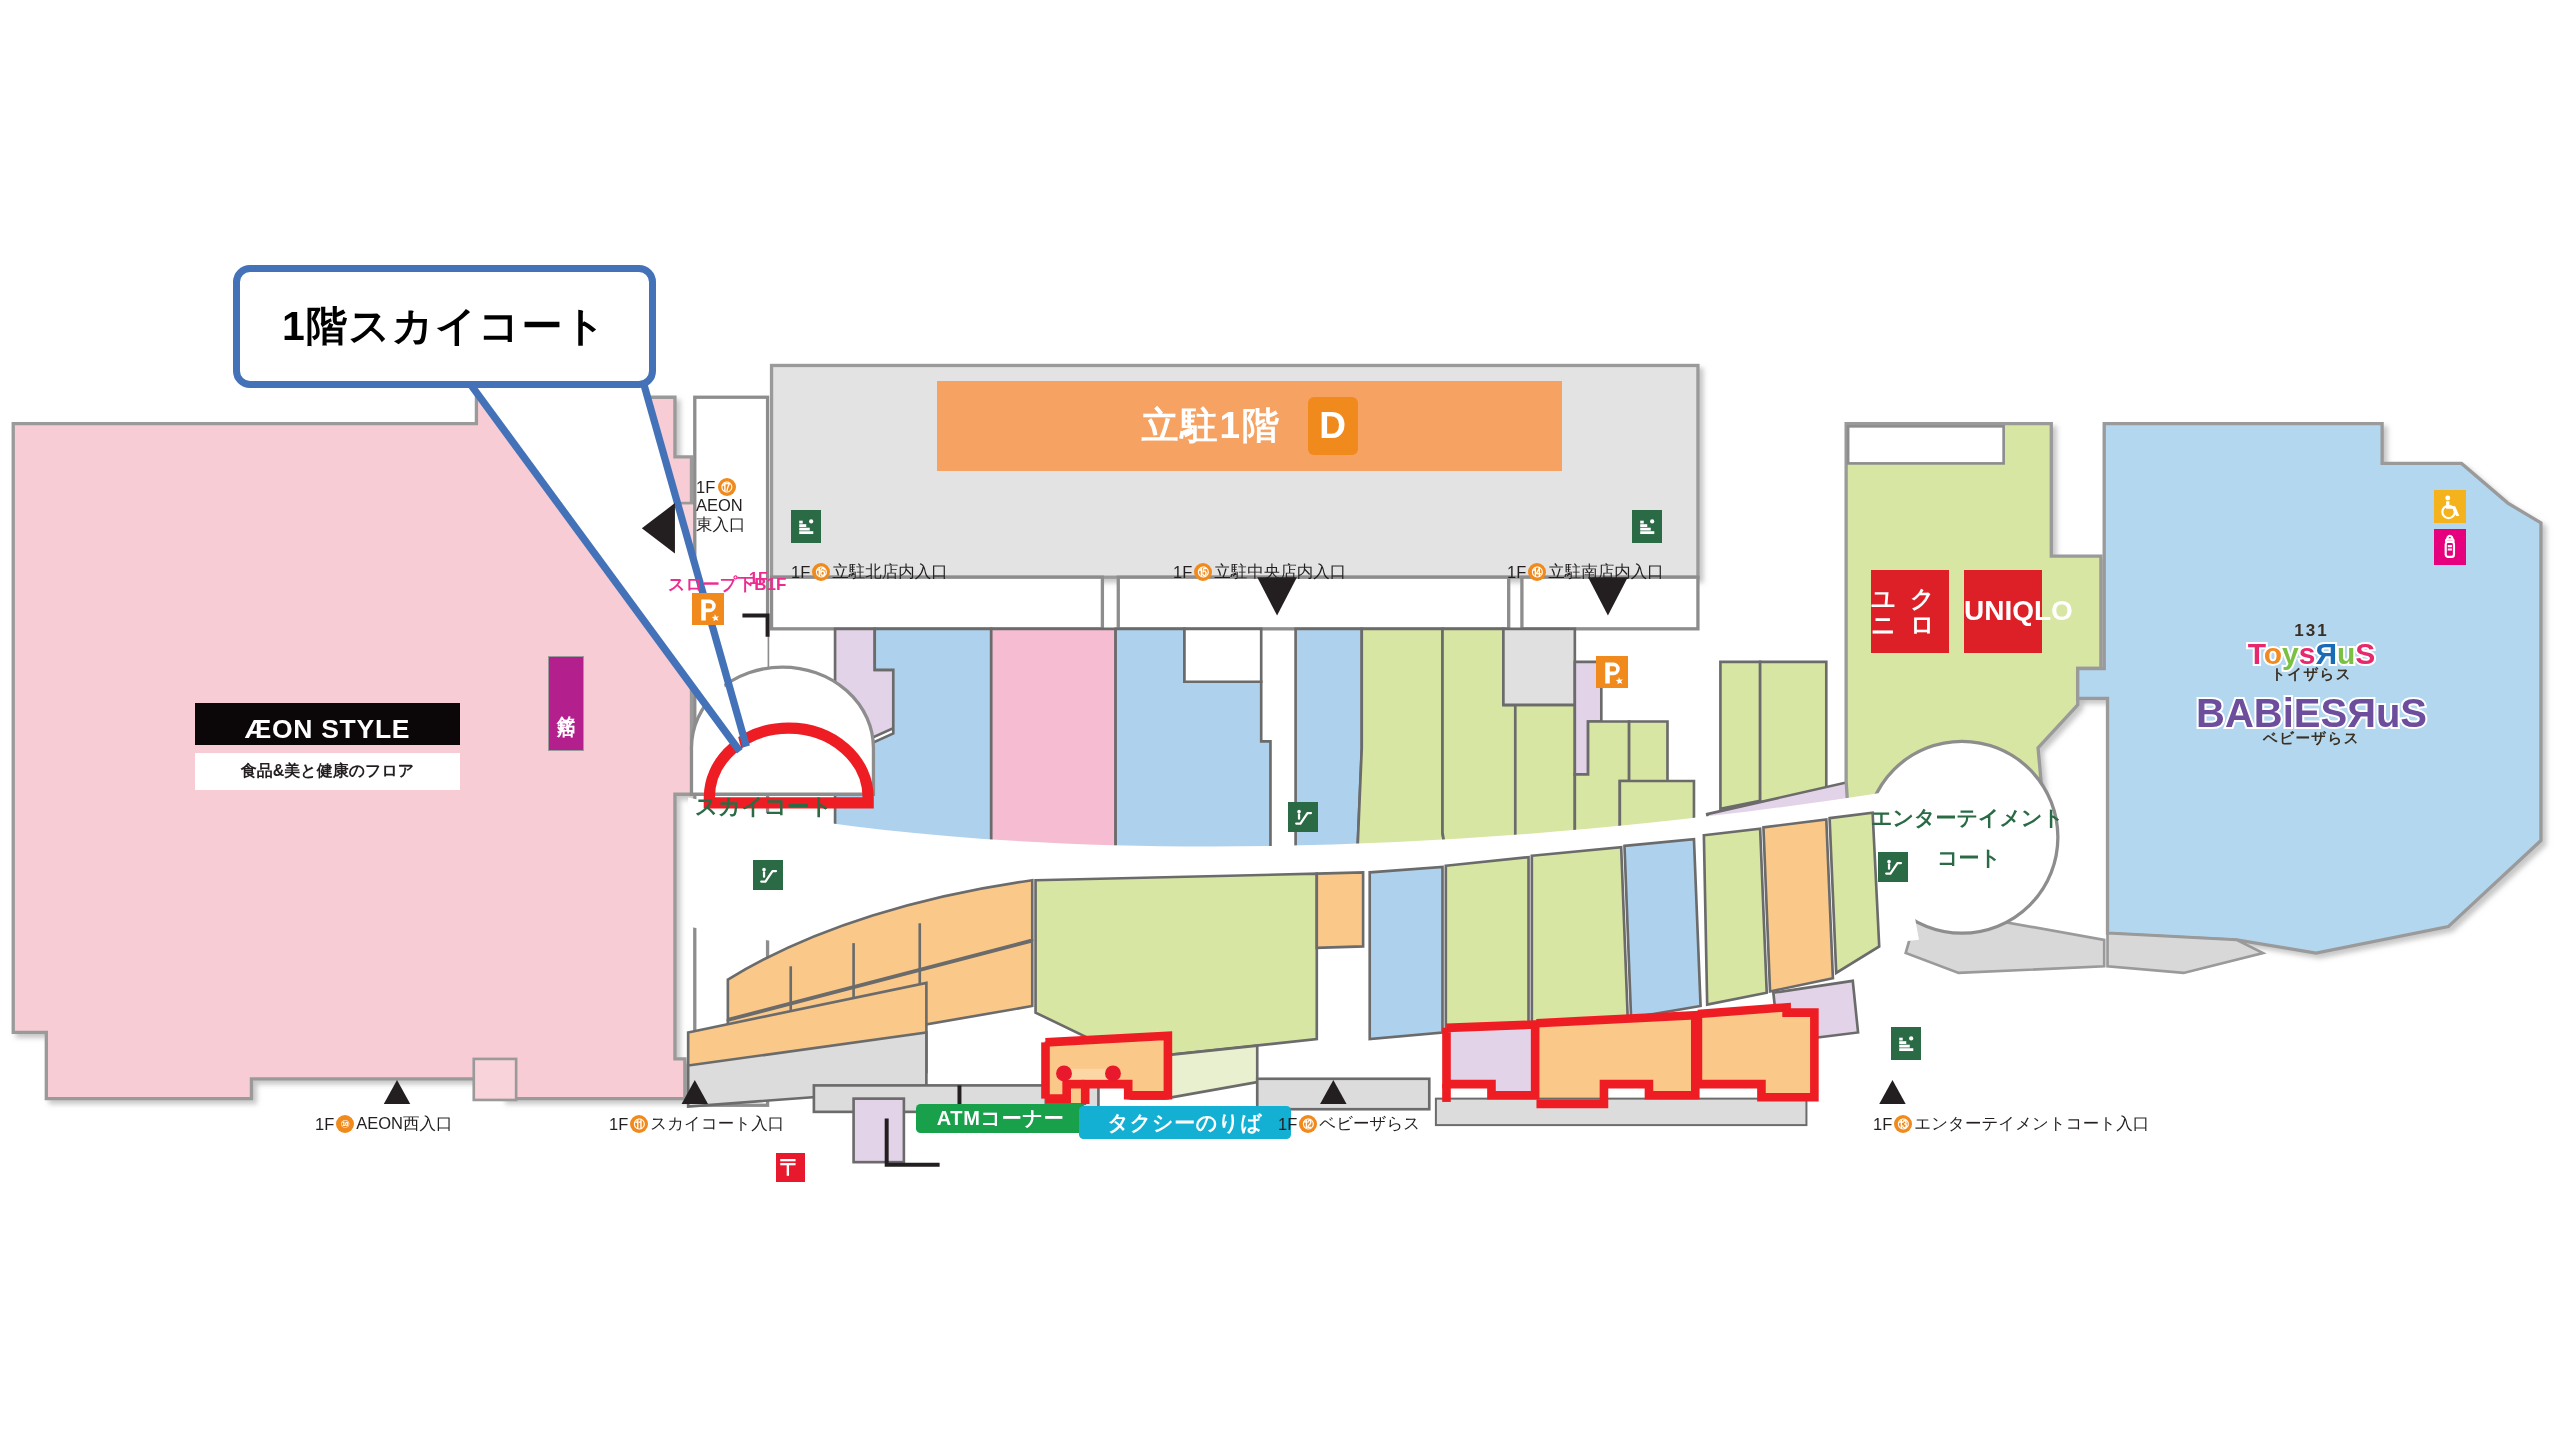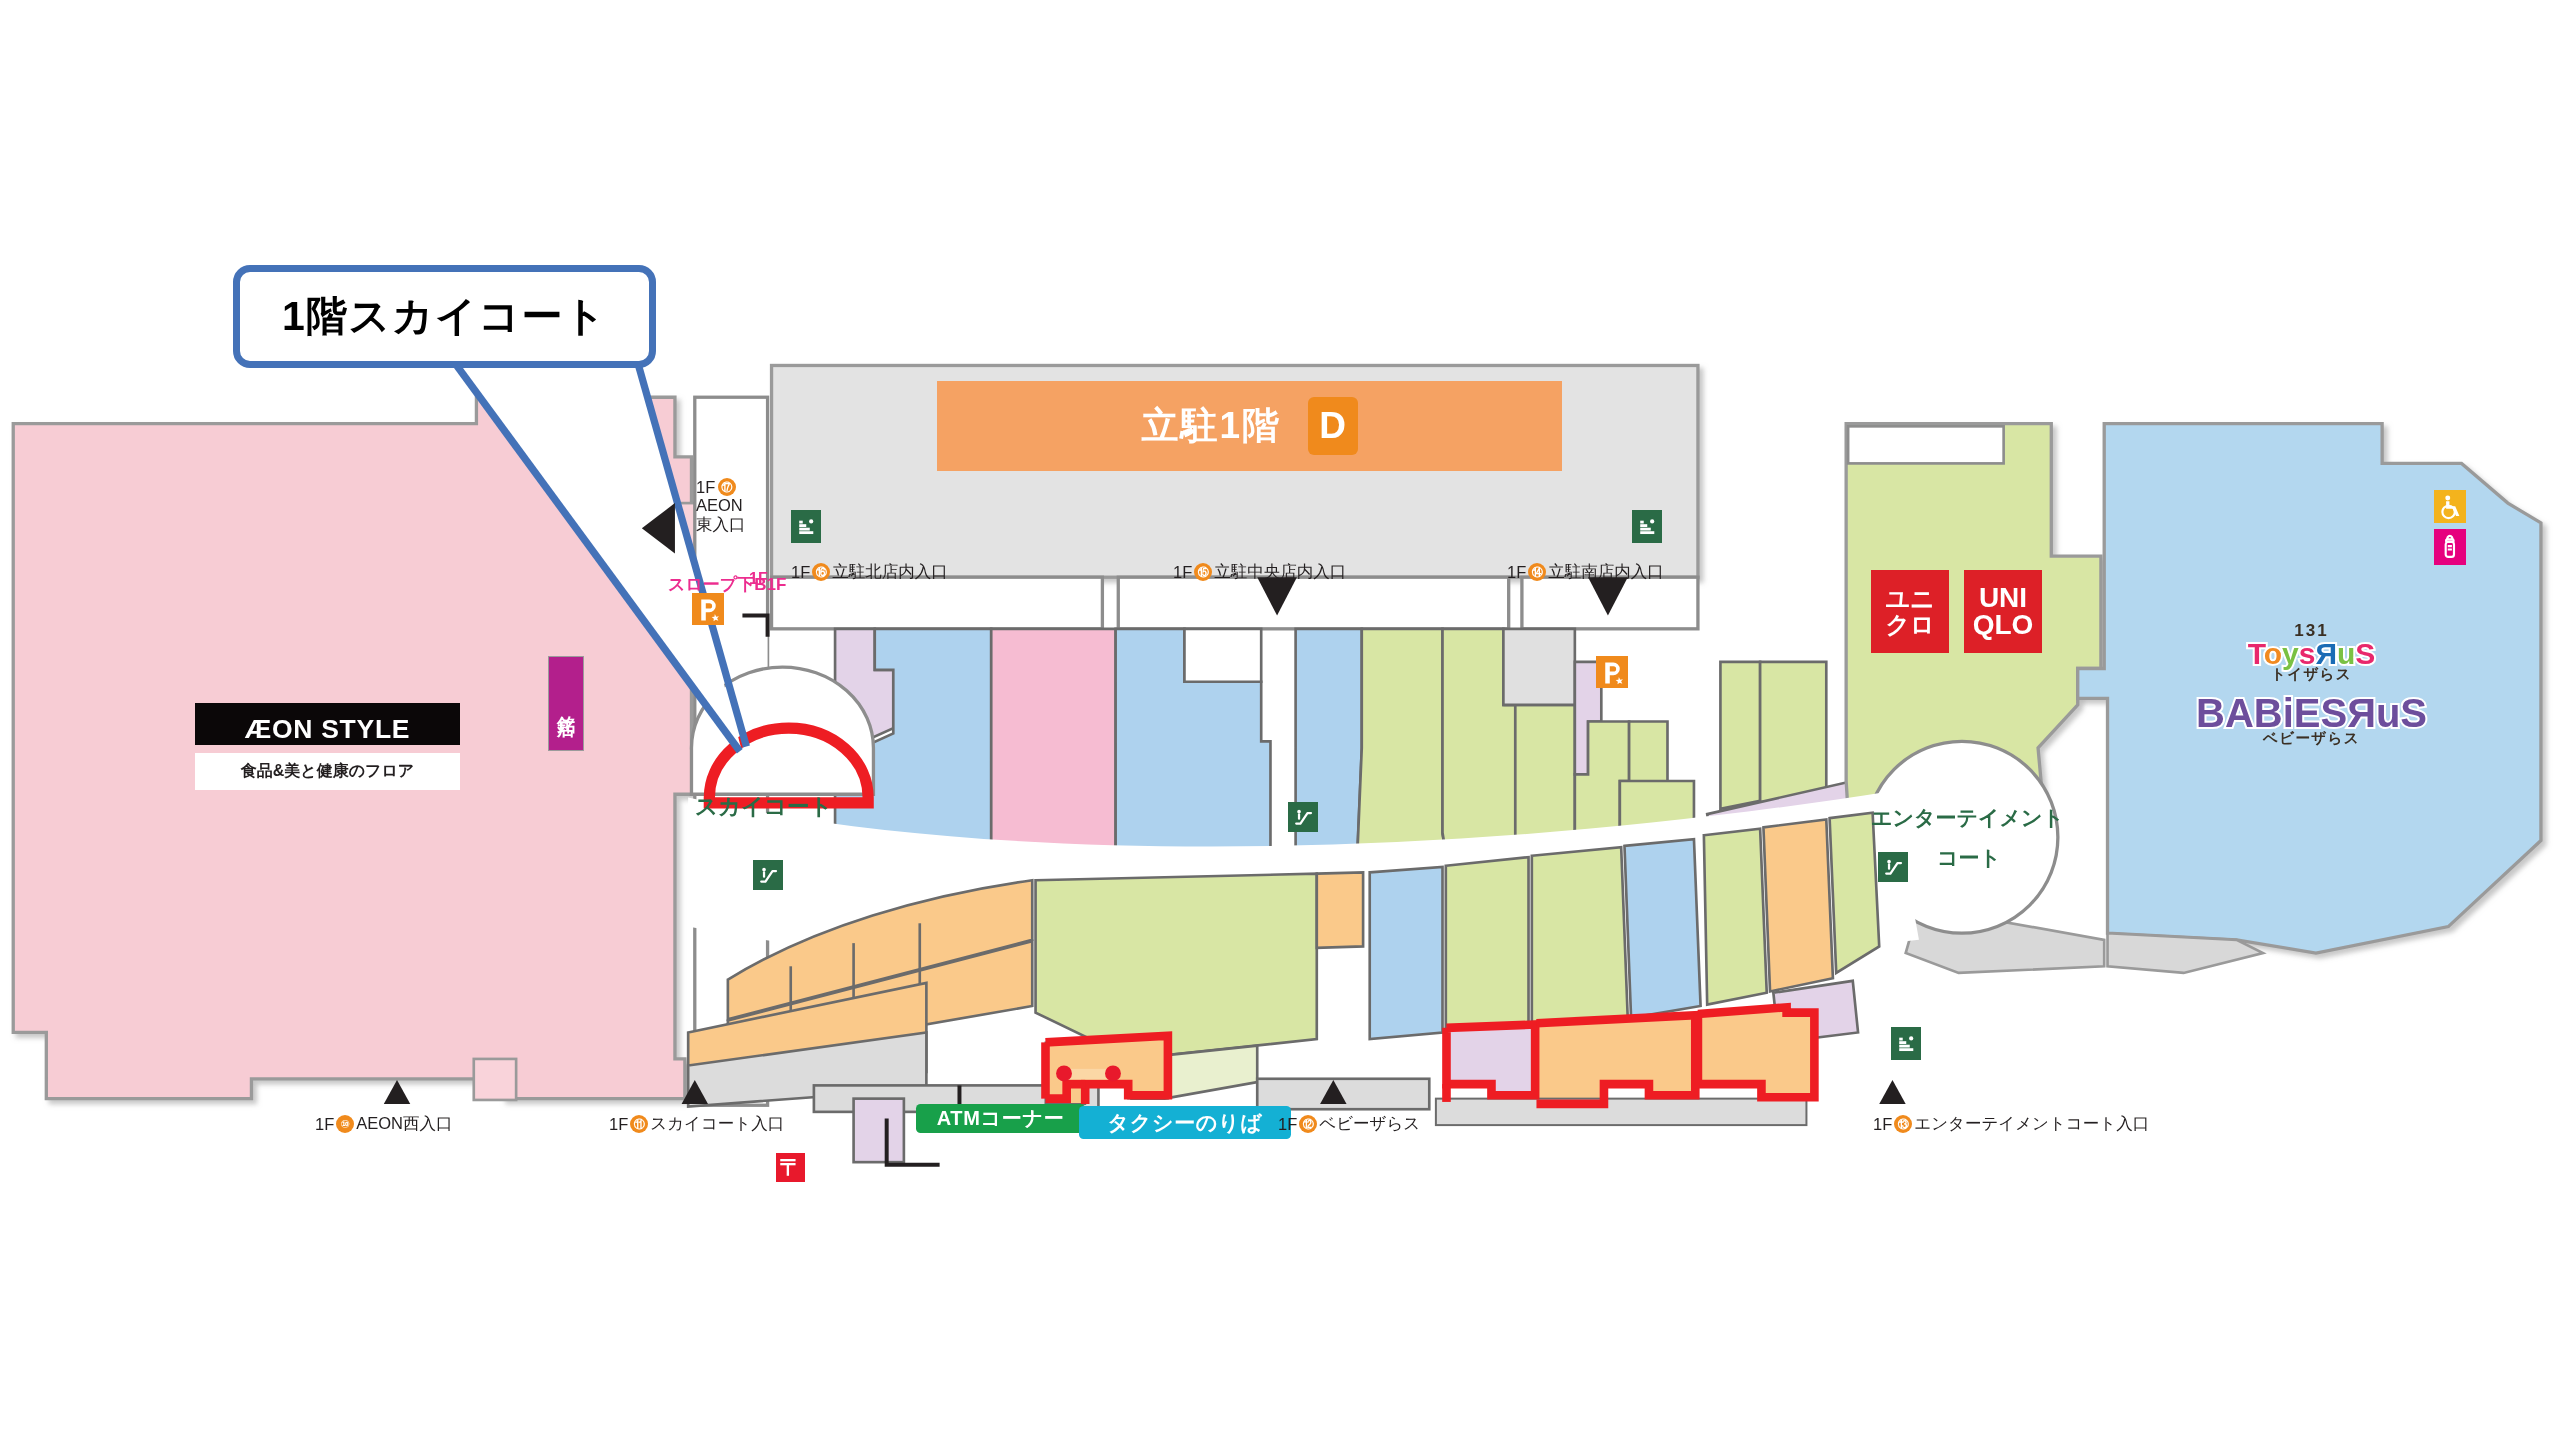--- a/index.html
+++ b/index.html
@@ -2,21 +2,21 @@
 <html style="font-size:10.6px"><head>
 <meta charset="utf-8">
 <style>
   html,body{margin:0;padding:0;background:#ffffff;}
   body{font-family:"Liberation Sans","DejaVu Sans",sans-serif;}
   #stage{position:relative;width:2576px;height:1433px;background:#ffffff;overflow:hidden;}
   svg.layer{position:absolute;left:0;top:0;width:2576px;height:1433px;pointer-events:none;}
 
   
   .callout{
-    position:absolute;left:233px;top:265px;width:423px;height:103px;
+    position:absolute;left:233px;top:265px;width:423px;height:123px;
     border:7.3px solid #4472b8;border-radius:17px;background:#ffffff;
     display:flex;align-items:center;justify-content:center;box-sizing:border-box;z-index:40;
   }
   .callout-text{font-size:41px;font-weight:700;color:#000;letter-spacing:1.3px;white-space:nowrap;}
 
   
   .aeon-logo{
     position:absolute;left:195px;top:703px;width:265px;height:42px;background:#0b0708;
     display:flex;align-items:flex-end;justify-content:center;z-index:22;
   }
@@ -38,21 +38,21 @@
     display:flex;align-items:center;justify-content:center;gap:26.5px;z-index:22;
   }
   .park-banner .pb-t{color:#fff;font-size:37px;font-weight:700;letter-spacing:2px;}
   .park-banner .pb-d{
     width:50px;height:58px;background:#f08a1c;border-radius:6px;color:#fff;font-size:37px;
     font-weight:700;display:flex;align-items:center;justify-content:center;
   }
 
   
   .uq{position:absolute;top:570px;width:78px;height:83px;background:#dd2027;z-index:24;
-      display:flex;flex-direction:column;align-items:center;justify-content:center;color:#fff;}
+      display:flex;flex-direction:row;align-items:center;justify-content:flex-start;color:#fff;}
   .uq1{left:1871px;}
   .uq2{left:1964px;}
   .uq .l1,.uq .l2{font-size:28px;font-weight:700;line-height:0.96;letter-spacing:0;}
   .uq .jp{font-size:24px;font-weight:700;line-height:1.05;}
 
   
   .trus{position:absolute;left:2156px;top:622px;z-index:24;text-align:center;width:311px;}
   .trus .num{font-size:17px;font-weight:700;color:#3a2f23;letter-spacing:2px;line-height:1;}
   .logo-line{font-size:30px;font-weight:700;line-height:1;white-space:nowrap;
      -webkit-text-stroke:4px #ffffff;paint-order:stroke fill;}

